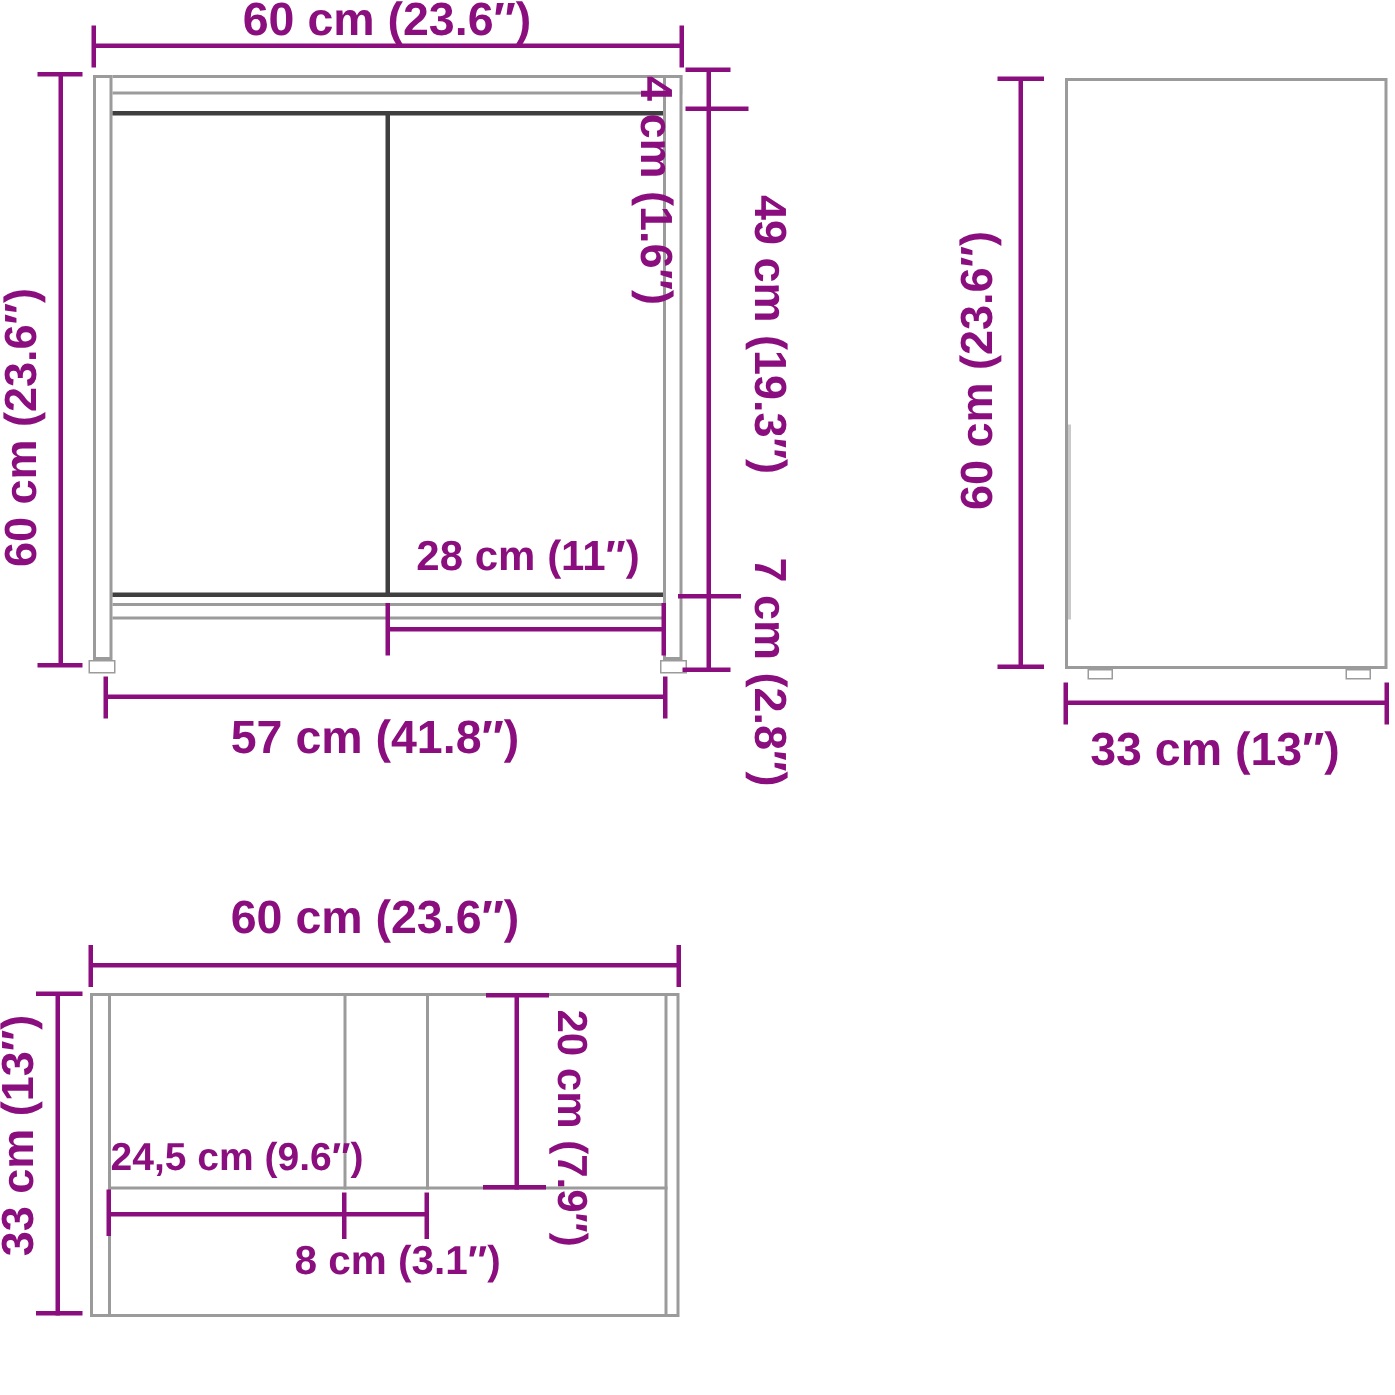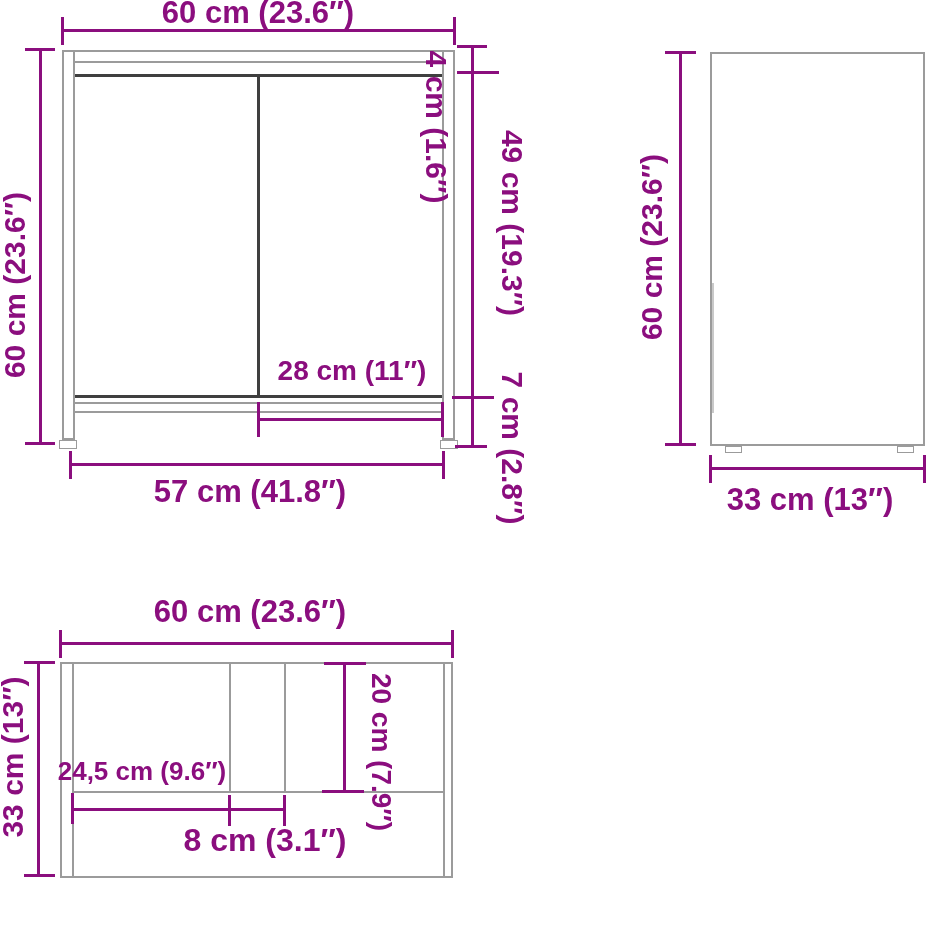--- a/index.html
+++ b/index.html
@@ -112,26 +112,26 @@
     <div class="gl" style="left:443px;top:662px;width:2px;height:216px;"></div>
     <div class="gl" style="left:229px;top:662px;width:2px;height:131px;"></div>
     <div class="gl" style="left:284px;top:662px;width:2px;height:131px;"></div>
     <div class="gl" style="left:72px;top:791px;width:373px;height:2px;"></div>
 
     <div class="lbl rot-ccw" style="left:-107px;top:742px;width:240px;font-size:30px;line-height:30px;height:30px;">33 cm (13″)</div>
     <div class="pl" style="left:37px;top:663px;width:3px;height:214px;"></div>
     <div class="pl" style="left:24px;top:661px;width:31px;height:3px;"></div>
     <div class="pl" style="left:24px;top:874px;width:31px;height:3px;"></div>
 
-    <div class="lbl" style="left:22px;top:758px;width:240px;font-size:26px;line-height:26px;height:26px;">24,5 cm (9.6″)</div>
+    <div class="lbl" style="left:38px;top:758px;width:240px;font-size:26px;line-height:26px;height:26px;">24,5 cm (9.6″)</div>
     <div class="pl" style="left:72px;top:808px;width:214px;height:3px;"></div>
     <div class="pl" style="left:71px;top:793px;width:3px;height:31px;"></div>
     <div class="pl" style="left:228px;top:795px;width:3px;height:31px;"></div>
     <div class="pl" style="left:283px;top:795px;width:3px;height:31px;"></div>
-    <div class="lbl" style="left:150px;top:827px;width:230px;font-size:32px;line-height:27px;height:27px;">8 cm (3.1″)</div>
+    <div class="lbl" style="left:150px;top:827px;width:230px;font-size:27px;line-height:27px;height:27px;">8 cm (3.1″)</div>
 
     <div class="pl" style="left:343px;top:663px;width:3px;height:130px;"></div>
     <div class="pl" style="left:324px;top:662px;width:42px;height:3px;"></div>
     <div class="pl" style="left:322px;top:790px;width:42px;height:3px;"></div>
     <div class="lbl rot-cw" style="left:266px;top:737px;width:230px;font-size:28px;line-height:30px;height:30px;">20 cm (7.9″)</div>
   </div>
 
 </div>
 
 </body></html>

